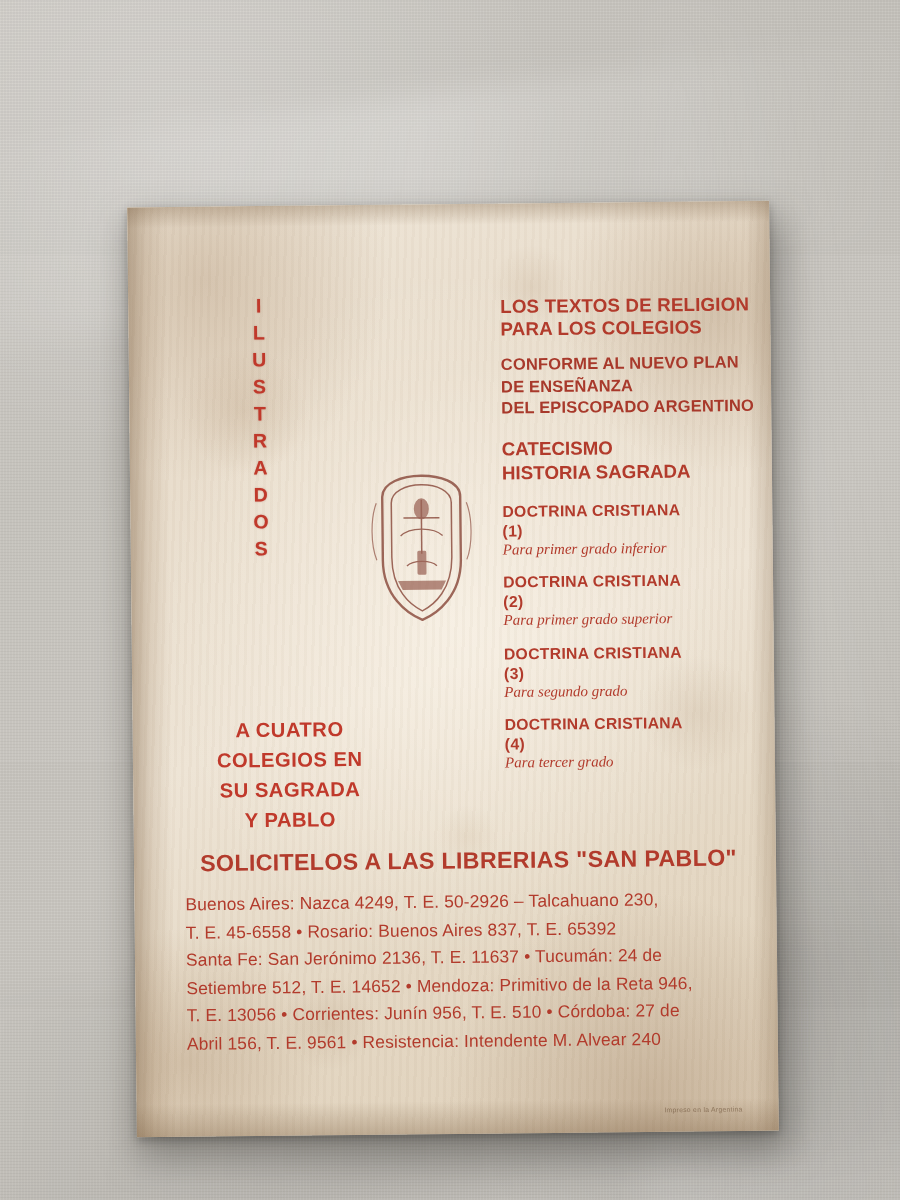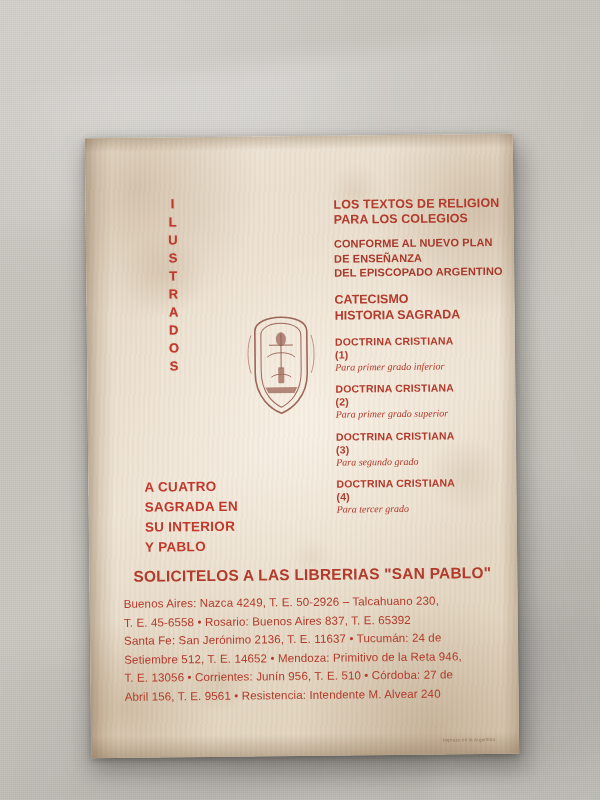--- a/index.html
+++ b/index.html
@@ -149,21 +149,21 @@
   .red-block {
     position: absolute;
     left: 56px;
     top: 340px;
     color: #c0392b;
     font-weight: bold;
     font-size: 13.5px;
     line-height: 20px;
     letter-spacing: 0.3px;
   }
-  .red-block div { white-space: nowrap; }
+  .red-block div { white-space: nowrap; text-align: center; }
 
   
   .emblem {
     position: absolute;
     left: 158px;
     top: 175px;
     width: 72px;
     height: 108px;
     opacity: 0.82;
   }
@@ -288,22 +288,22 @@
         </g>
         <g stroke="#8a4a3c" stroke-width="0.8" fill="none" opacity="0.8">
           <path d="M6 24 C2 34, 2 52, 6 62"></path>
           <path d="M66 24 C70 34, 70 52, 66 62"></path>
         </g>
       </svg>
     </div>
 
     <div class="red-block">
       <div>A CUATRO</div>
-      <div>SAGRADA EN</div>
-      <div>SU INTERIOR</div>
+      <div>COLEGIOS EN</div>
+      <div>SU SAGRADA</div>
       <div>Y PABLO</div>
     </div>
 
     <div class="right-col">
       <div class="rc-head">
         <div>LOS TEXTOS DE RELIGION</div>
         <div>PARA LOS COLEGIOS</div>
       </div>
       <div class="rc-sub">
         <div>CONFORME AL NUEVO PLAN</div>

